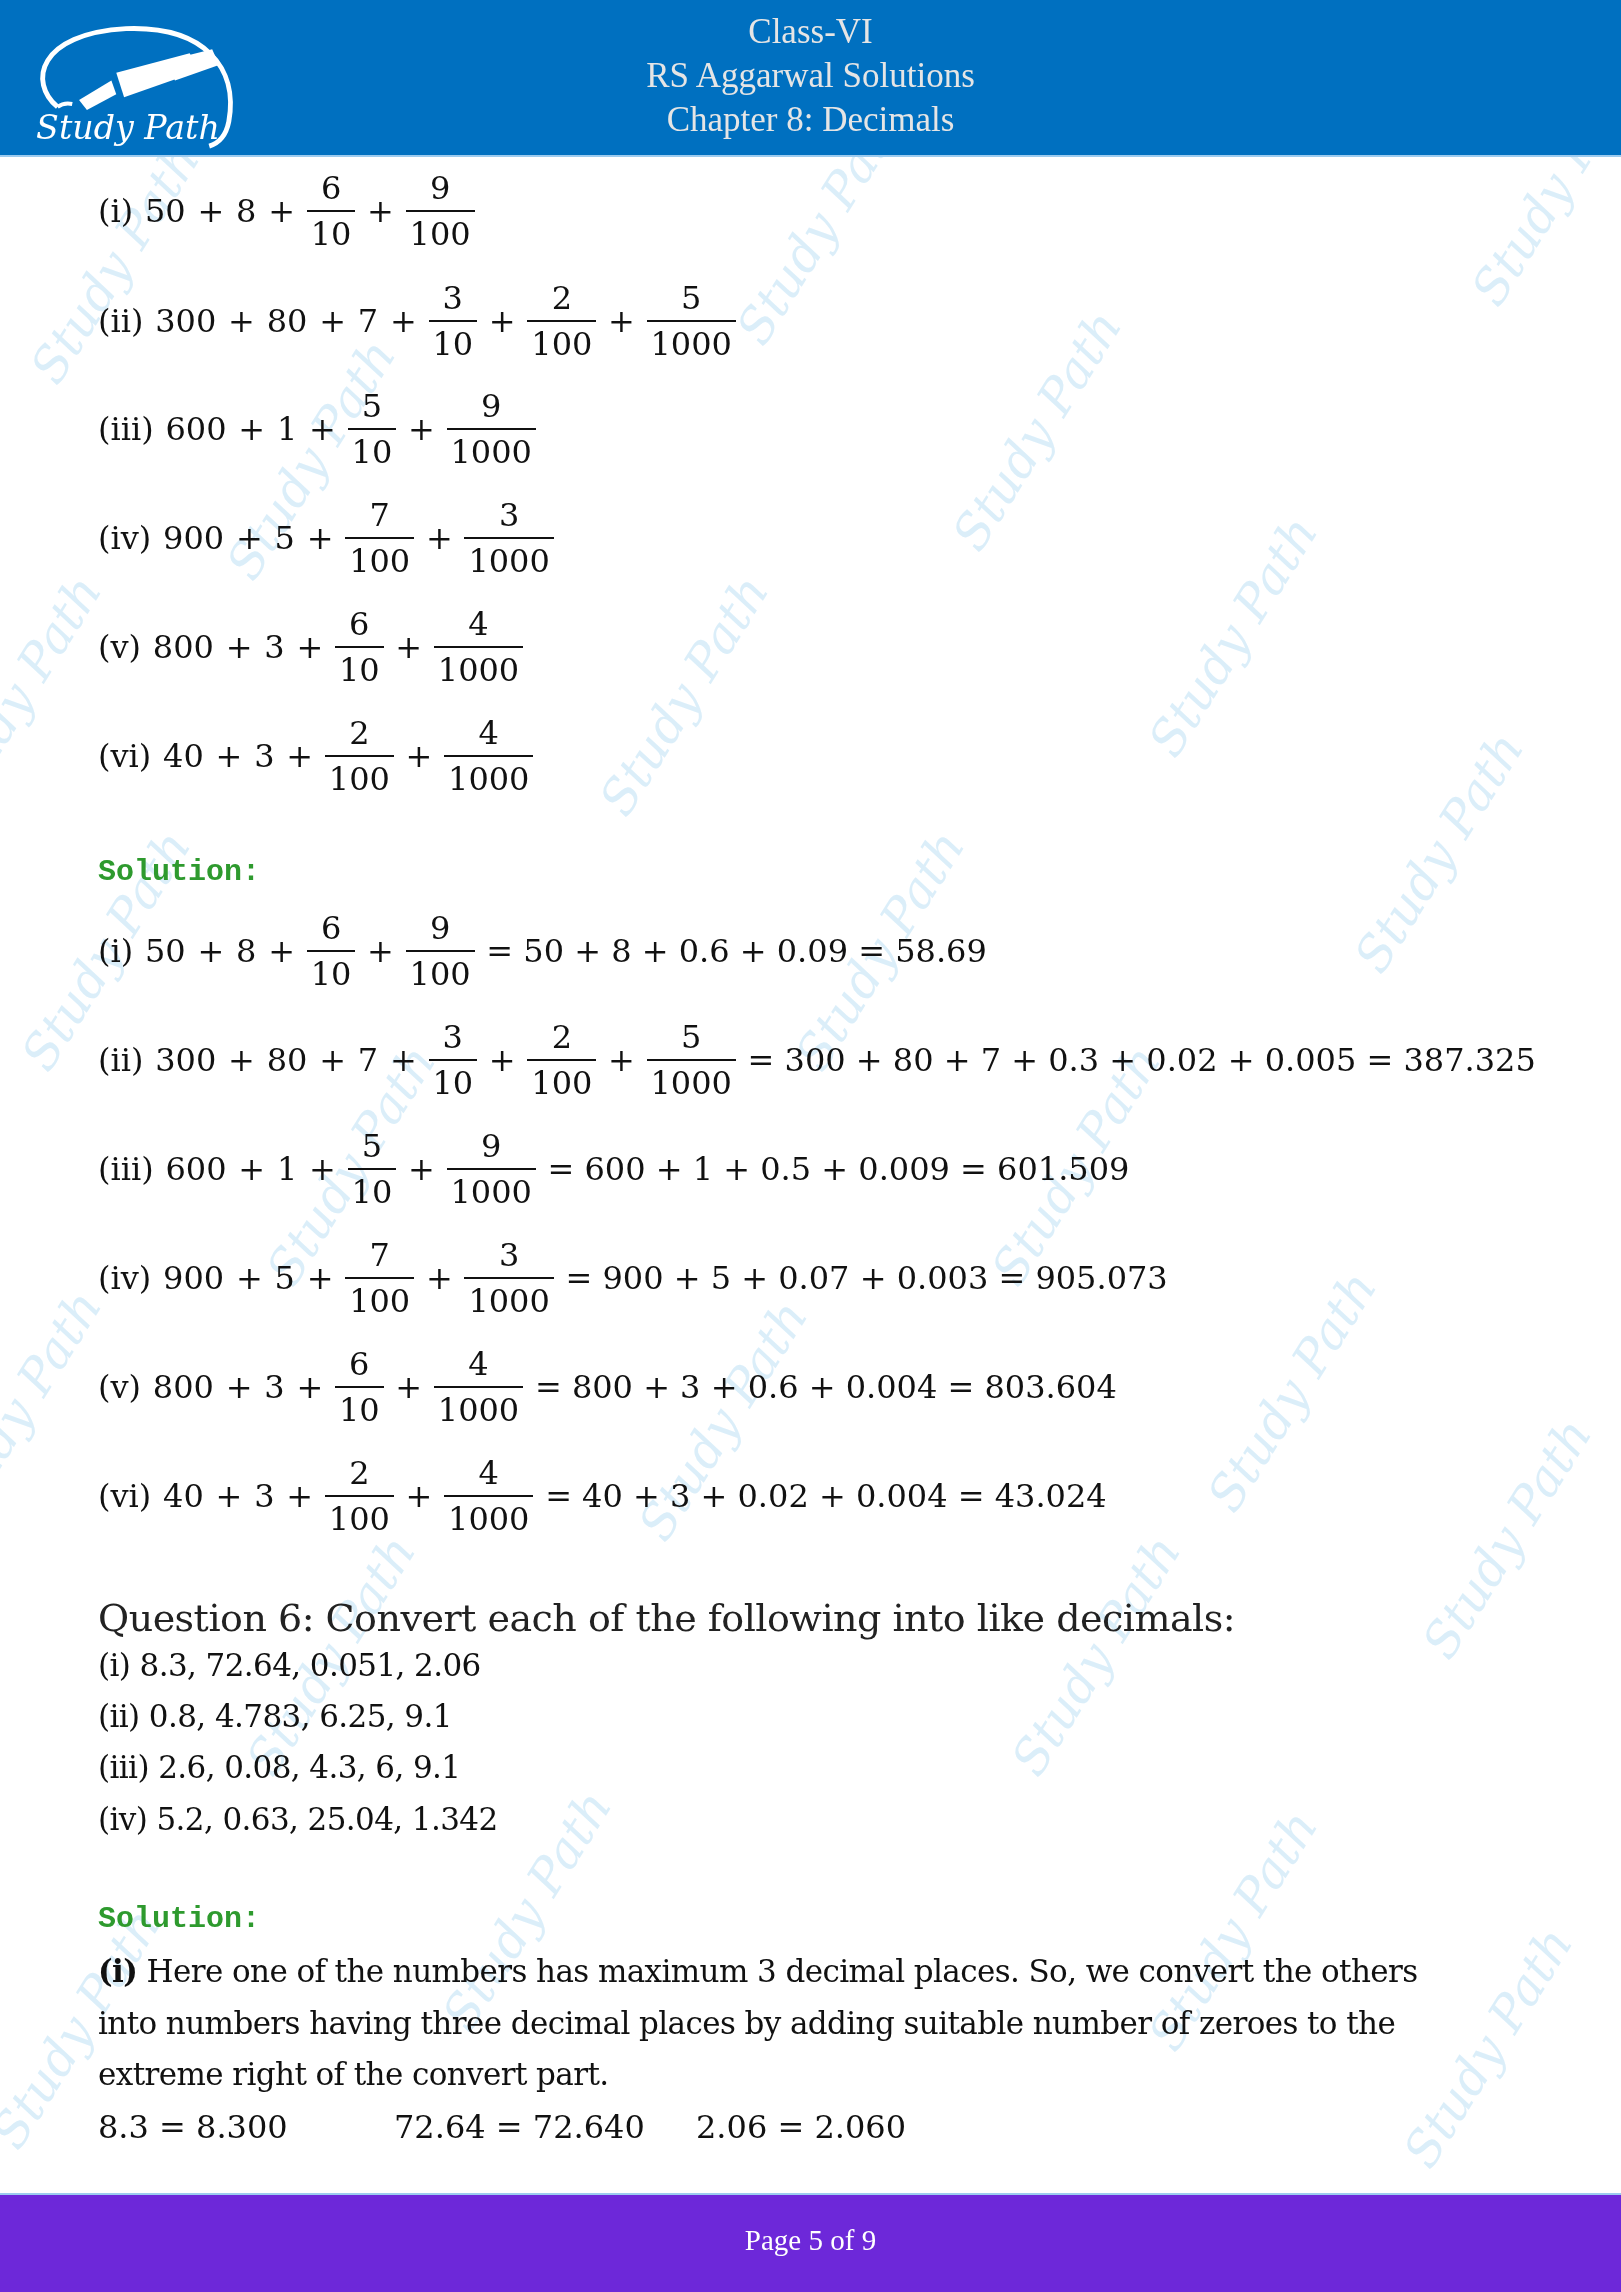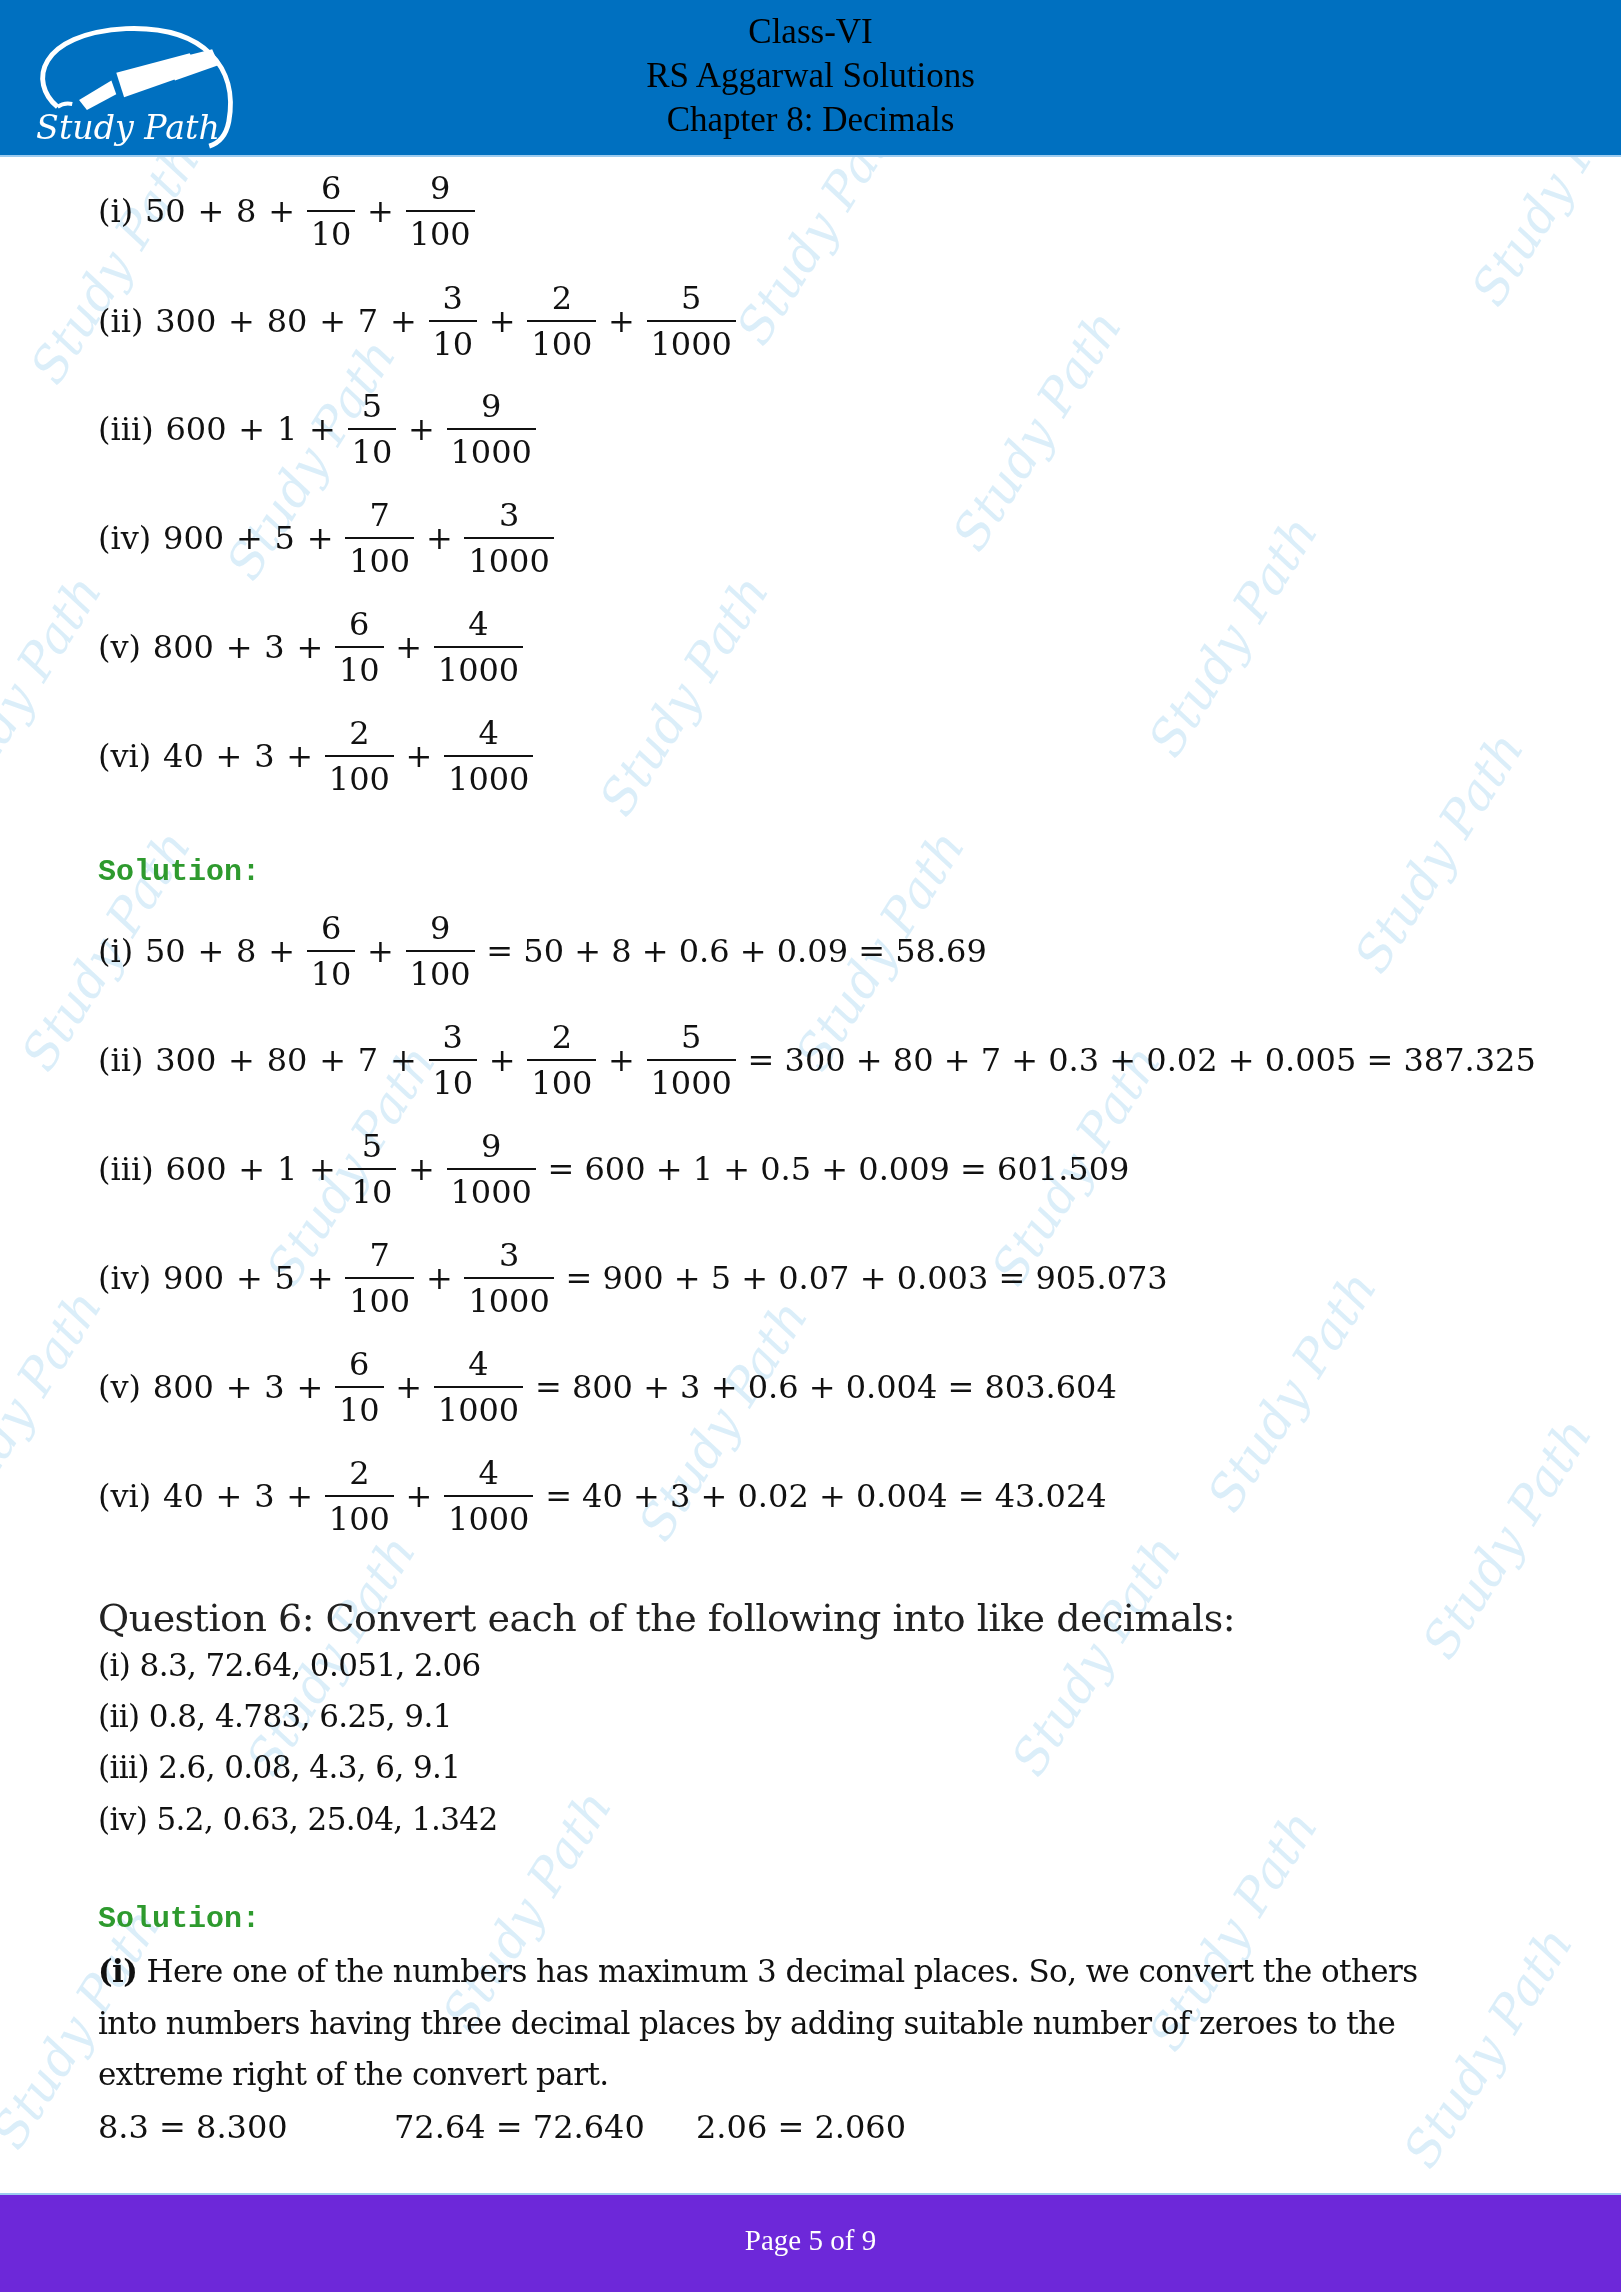--- a/index.html
+++ b/index.html
@@ -5,21 +5,21 @@
   * { margin: 0; padding: 0; box-sizing: border-box; }
   html, body { width: 1621px; height: 2293px; background: #ffffff; overflow: hidden; }
   body { position: relative; font-family: "DejaVu Serif", "Liberation Serif", serif; color: #111; }
 
   .header {
     position: absolute; left: 0; top: 0; width: 1621px; height: 157px;
     background: #0070c0; border-bottom: 2.9px solid #9ccbef;
   }
   .header .titles {
     position: absolute; left: 0; top: 9.8px; width: 1621px; text-align: center;
-    color: #000000; font-family: "Liberation Serif", serif; font-size: 35px; line-height: 44px;
+    color: #e5e5e5; font-family: "Liberation Serif", serif; font-size: 35px; line-height: 44px;
   }
   .logo { position: absolute; left: 17.6px; top: 13.7px; width: 221px; height: 137px; }
 
   .footer {
     position: absolute; left: 0; top: 2193px; width: 1621px; height: 100px;
     background: #6d28d9; border-top: 2.9px solid #9ccbef;
   }
   .footer .page {
     position: absolute; left: 0; top: 29px; width: 1621px; text-align: center;
     color: #ffffff; font-family: "Liberation Serif", serif; font-size: 29px;

